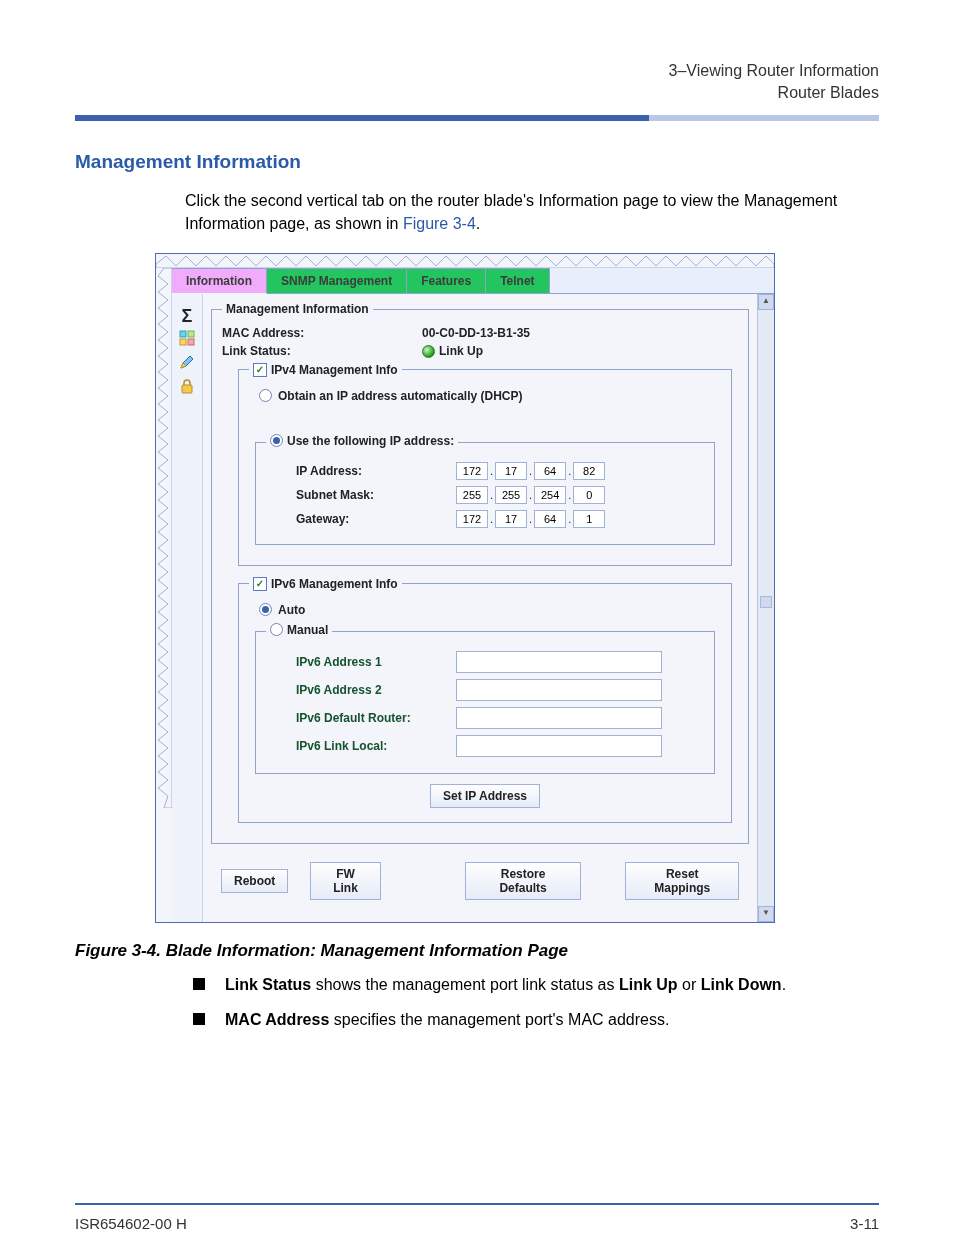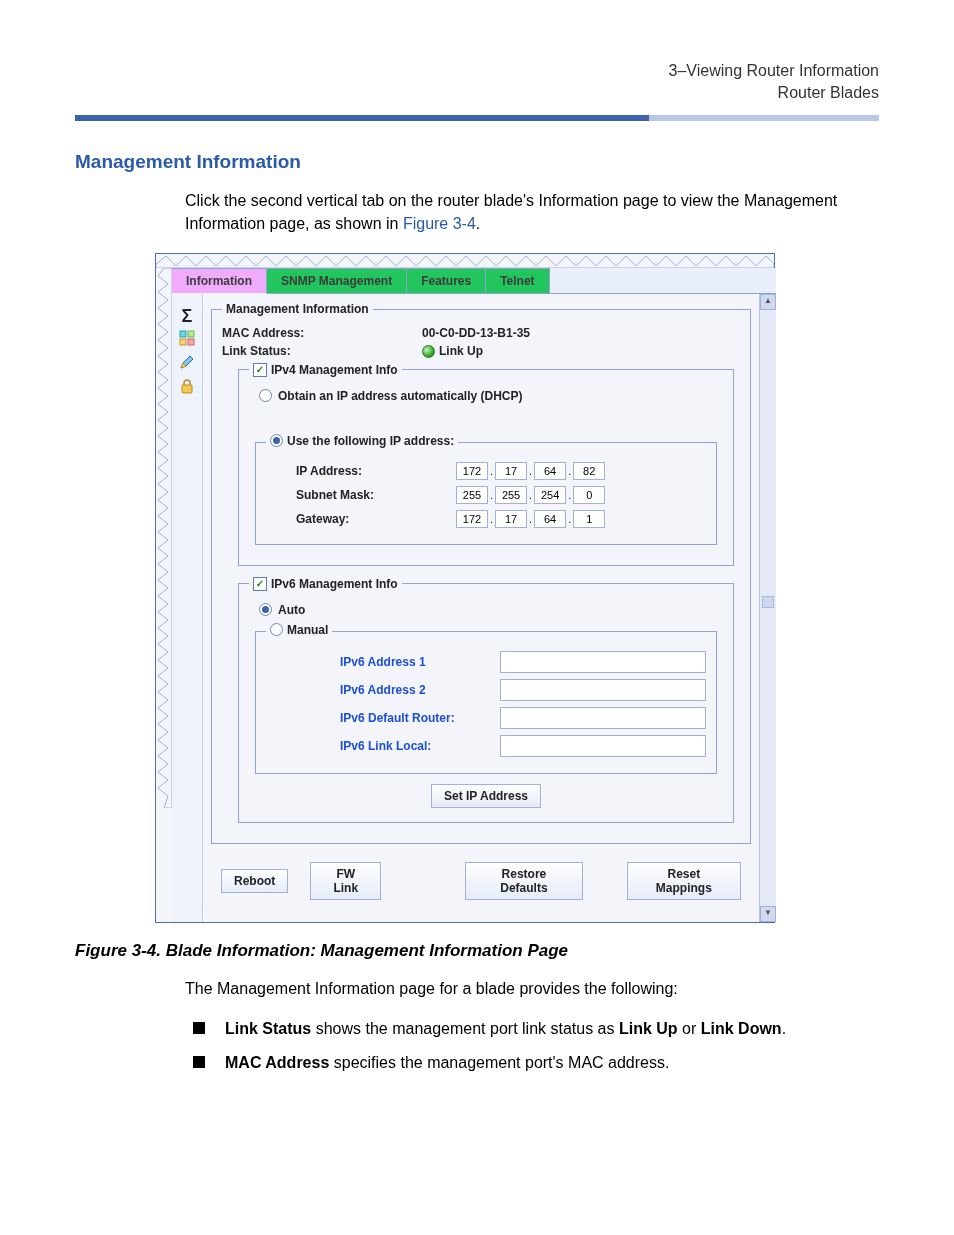--- a/index.html
+++ b/index.html
@@ -230,21 +230,21 @@
   .field-row {
     display: flex;
     align-items: center;
     margin: 6px 0 6px 30px;
     font-size: 12px;
   }
   .field-row .flabel {
     width: 160px;
     font-weight: bold;
   }
-  .field-row.disabled .flabel { color: #1d4ed8; margin-left: 44px; }
+  .field-row.disabled .flabel { color: #14532d; }
   .long-input {
     width: 200px;
     height: 18px;
     border: 1px solid #9fb2d8;
     background: #fff;
   }
   .btn {
     padding: 4px 12px;
     font-size: 12px;
     font-weight: bold;
@@ -516,21 +516,20 @@
               <div class="arrow down">▼</div>
             </div>
           </div>
         </div>
       </div>
     </div>
   </div>
 
   <div class="fig-caption">Figure 3-4. Blade Information: Management Information Page</div>
 
-  <p class="body-text">The Management Information page for a blade provides the following:</p>
 
   <ul class="blk">
     <li>
       <b>Link Status</b><span> shows the management port link status as </span><b>Link Up</b><span> or </span><b>Link Down</b><span>.</span>
     </li>
     <li>
       <b>MAC Address</b><span> specifies the management port's MAC address.</span>
     </li>
   </ul>
 

